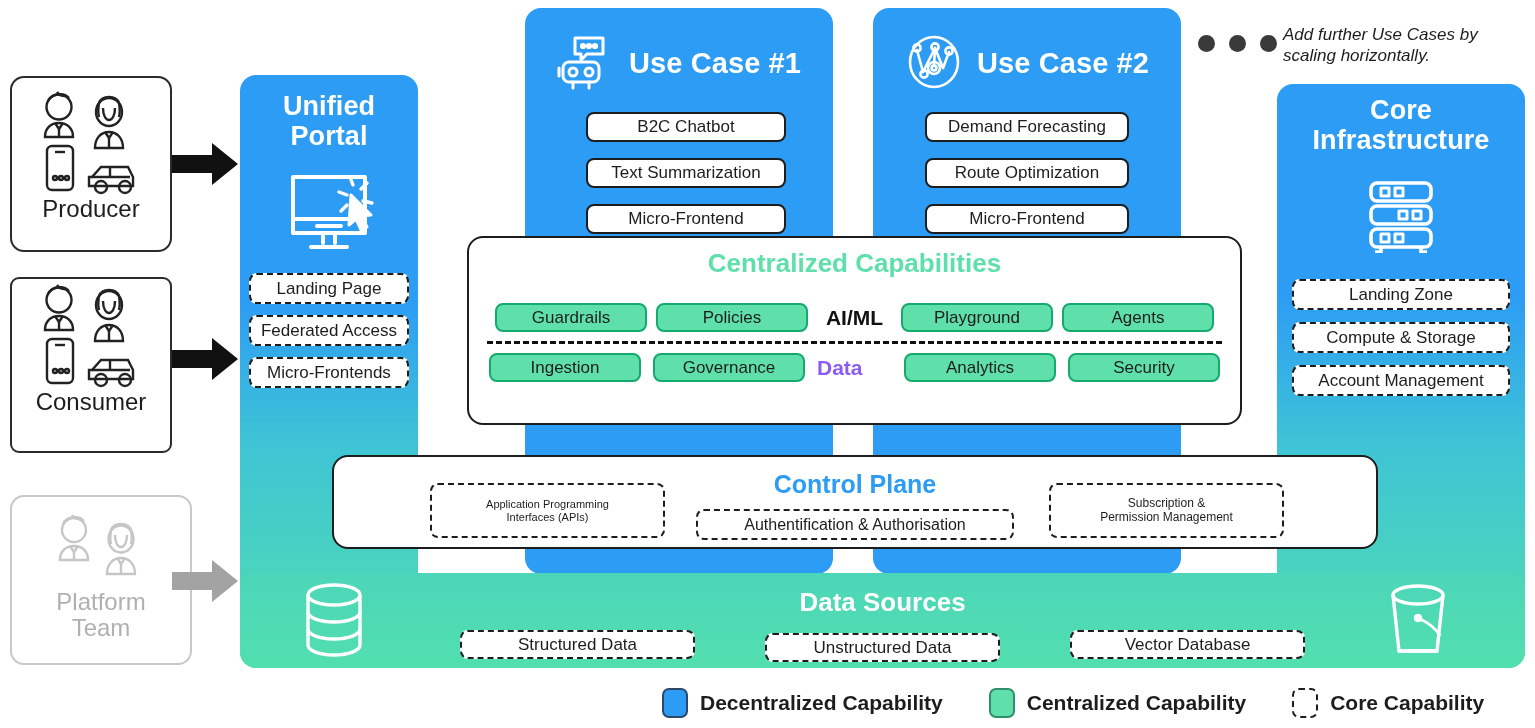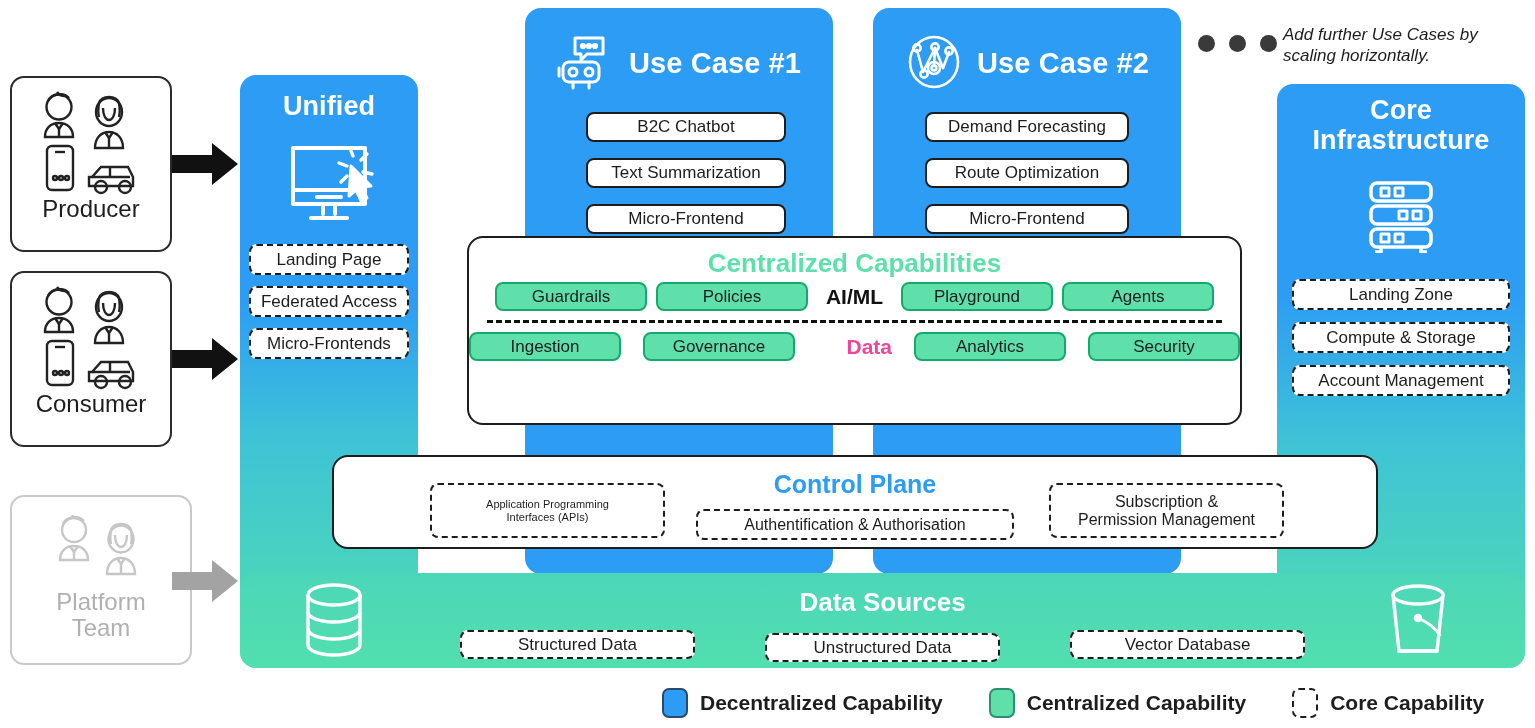--- a/index.html
+++ b/index.html
@@ -123,21 +123,21 @@
     </div>
     <div class="actor-label">Producer</div>
   </div>
 
   <div class="arrow" style="left:172px; top:143px;">
     <svg width="66" height="42" viewBox="0 0 66 42">
         <path d="M0 12h40V0l26 21-26 21V30H0z" fill="#111"></path>
       </svg>
   </div>
 
-  <div class="actor-box" style="left:10px; top:271px; width:162px; height:176px; padding-top:12px;">
+  <div class="actor-box" style="left:10px; top:277px; width:162px; height:176px; padding-top:4px;border-radius:9px;">
     <div class="actor-icons">
       <svg width="120" height="106" viewBox="0 0 120 106" fill="none" stroke="#222" stroke-width="2.4">
         <circle cx="28" cy="17" r="12.5"></circle>
         <path d="M17 11c4-8 16-9 21-3"></path>
         <path d="M26 2c2 3 5 4 8 4"></path>
         <path d="M14 47c0-9 6-14 14-14s14 5 14 14z"></path>
         <path d="M24 33l4 6 4-6"></path>
           <path d="M28 39v8"></path>
         <ellipse cx="78" cy="22" rx="13" ry="14"></ellipse>
         <path d="M68 13c3-8 17-8 20 0c1 6 1 10 0 14"></path>
@@ -191,20 +191,21 @@
 
   <div class="arrow" style="left:172px; top:560px;">
     <svg width="66" height="42" viewBox="0 0 66 42">
         <path d="M0 12h40V0l26 21-26 21V30H0z" fill="#a3a3a3"></path>
       </svg>
   </div>
 
   <div class="col" style="left:240px; top:75px; width:178px; height:593px;
               background:linear-gradient(180deg,#2d9cf5 0%,#2d9cf5 38%,#3ec4d5 62%,#52dfae 100%);">
     <div class="col-title" style="font-size:27px; margin-top:17px;">Unified</div>
+    <div class="col-title" style="font-size:27px;">Portal</div>
     <div style="display:flex;justify-content:center;margin-top:20px;">
       <svg width="96" height="82" viewBox="0 0 96 82" fill="none" stroke="#fff" stroke-width="4" stroke-linecap="round" stroke-linejoin="round">
         <path d="M12 6h72v42H12z"></path>
         <path d="M12 48h72v14H12z"></path>
         <path d="M36 55h24"></path>
         <path d="M42 62v10"></path>
           <path d="M54 62v10"></path>
           <path d="M30 76h36"></path>
         <g stroke-width="3.4">
           <path d="M72 14l-3-8"></path>
@@ -308,50 +309,50 @@
       <div class="pill dashed" style="width:218px;height:31px;font-size:17px;">Landing Zone</div>
       <div class="pill dashed" style="width:218px;height:31px;font-size:17px;">Compute &amp; Storage</div>
       <div class="pill dashed" style="width:218px;height:31px;font-size:17px;">Account Management</div>
     </div>
   </div>
 
   <div class="panel" style="left:467px; top:236px; width:775px; height:189px;">
     <div class="panel-title" style="color:#5fe0ab; font-size:26px; margin-top:10px;">Centralized Capabilities</div>
 
 
-    <div style="display:flex; align-items:center; justify-content:center; gap:9px; margin-top:3px;">
+    <div style="display:flex; align-items:center; justify-content:center; gap:9px; margin-top:24px;">
       <div class="pill green" style="width:152px;height:29px;font-size:17px;">Guardrails</div>
       <div class="pill green" style="width:152px;height:29px;font-size:17px;">Policies</div>
       <div style="width:75px;text-align:center;font-weight:bold;font-size:21px;color:#111;">AI/ML</div>
       <div class="pill green" style="width:152px;height:29px;font-size:17px;">Playground</div>
       <div class="pill green" style="width:152px;height:29px;font-size:17px;">Agents</div>
     </div>
 
     <div style="margin:9px auto 0; width:735px; border-top:3px dashed #111;"></div>
 
-    <div style="display:flex; align-items:center; justify-content:center; gap:22px; margin-top:9px;">
+    <div style="display:flex; align-items:center; justify-content:center; gap:12px; margin-top:9px;">
       <div class="pill green" style="width:152px;height:29px;font-size:17px;">Ingestion</div>
       <div class="pill green" style="width:152px;height:29px;font-size:17px;">Governance</div>
-      <div style="width:75px;text-align:right;font-weight:bold;font-size:21px;color:#ec4899;">Data</div>
+      <div style="width:75px;text-align:left;font-weight:bold;font-size:21px;color:#8b5cf6;">Data</div>
       <div class="pill green" style="width:152px;height:29px;font-size:17px;">Analytics</div>
       <div class="pill green" style="width:152px;height:29px;font-size:17px;">Security</div>
     </div>
   </div>
 
   <div class="panel" style="left:332px; top:455px; width:1046px; height:94px;">
     <div class="panel-title" style="color:#2d9cf5; font-size:25px; margin-top:13px;">Control Plane</div>
 
     <div class="pill dashed" style="position:absolute; left:96px; top:26px; width:235px; height:55px; flex-direction:column; font-size:11px;">
       <span>Application Programming</span>
       <span>Interfaces (APIs)</span>
     </div>
 
     <div class="pill dashed" style="position:absolute; left:362px; top:52px; width:318px; height:31px; font-size:16px;">Authentification &amp; Authorisation</div>
 
-    <div class="pill dashed" style="position:absolute; left:715px; top:26px; width:235px; height:55px; flex-direction:column; font-size:16px;">
+    <div class="pill dashed" style="position:absolute; left:715px; top:26px; width:235px; height:55px; flex-direction:column; font-size:12px;">
       <span>Subscription &amp;</span>
       <span>Permission Management</span>
     </div>
   </div>
 
   <div class="band" style="left:240px; top:573px; width:1285px; height:95px;
               background:linear-gradient(180deg,#4cd6b9 0%,#52dfae 100%);">
     <div style="position:absolute;left:63px;top:9px;">
       <svg width="62" height="76" viewBox="0 0 62 76" fill="none" stroke="#fff" stroke-width="3.4">
         <ellipse cx="31" cy="13" rx="26" ry="10"></ellipse>

